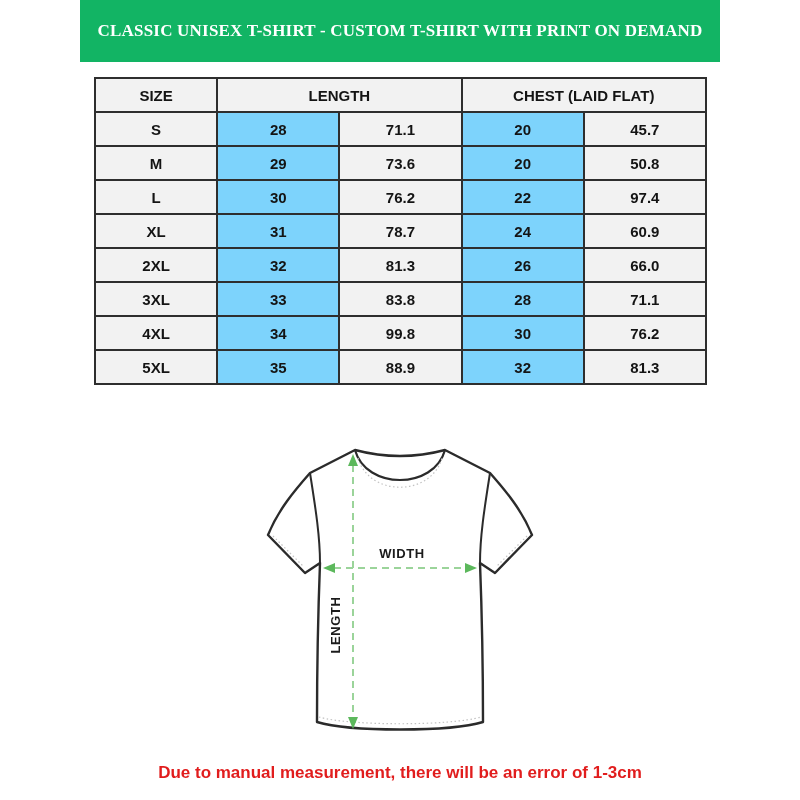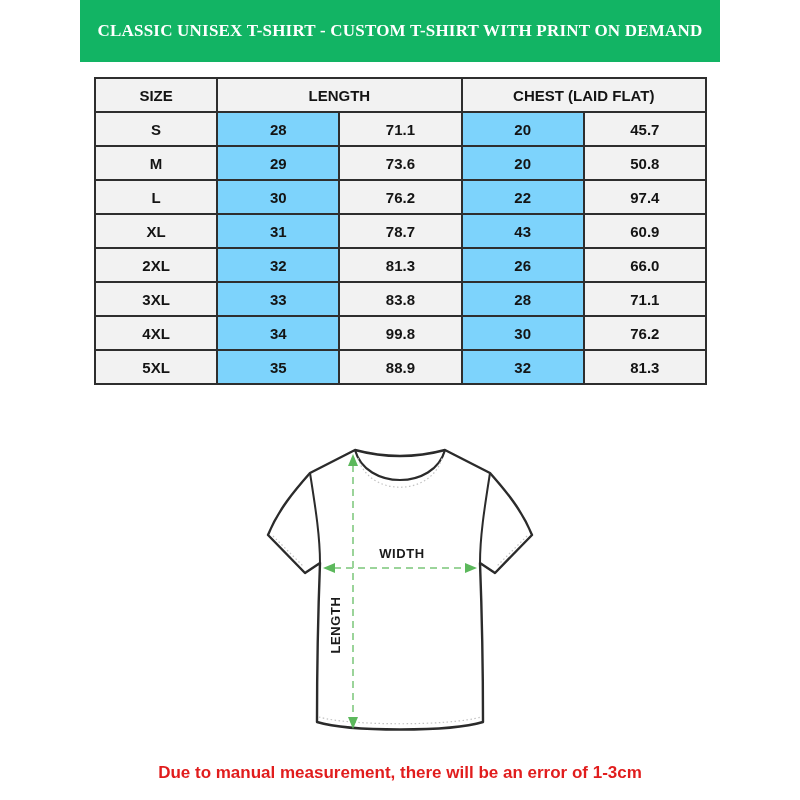--- a/index.html
+++ b/index.html
@@ -125,21 +125,21 @@
       <td>30</td>
       <td class="c-gray">76.2</td>
       <td>22</td>
       <td class="c-gray">97.4</td>
     </tr>
 
     <tr>
       <td class="c-gray">XL</td>
       <td>31</td>
       <td class="c-gray">78.7</td>
-      <td>43</td>
+      <td>24</td>
       <td class="c-gray">60.9</td>
     </tr>
 
     <tr>
       <td class="c-gray">2XL</td>
       <td>32</td>
       <td class="c-gray">81.3</td>
       <td>26</td>
       <td class="c-gray">66.0</td>
     </tr>

